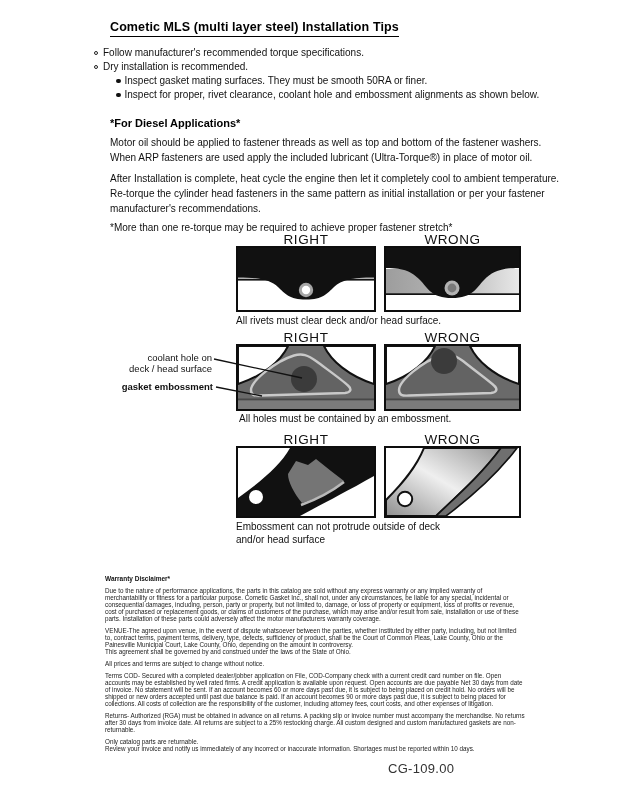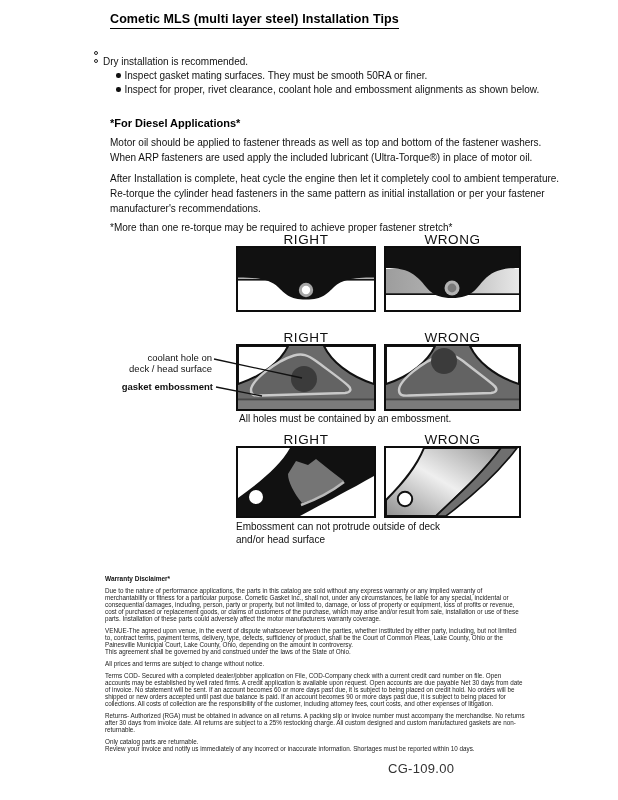--- a/index.html
+++ b/index.html
@@ -1,20 +1,20 @@
 <!DOCTYPE html>
 <html><head>
 <meta charset="utf-8">
 <style>
   * { box-sizing: border-box; }
   html,body { margin:0; padding:0; background:#ffffff; }
   .page { position:relative; width:618px; height:800px; background:#ffffff;
           font-family:"Liberation Sans", sans-serif; color:#111; overflow:hidden; }
 
-  .title { position:absolute; left:110px; top:12px; margin:0; font-size:12.5px; font-weight:bold;
+  .title { position:absolute; left:110px; top:20px; margin:0; font-size:12.5px; font-weight:bold;
            color:#000; border-bottom:1.6px solid #000; padding-bottom:2px; letter-spacing:0.1px; }
 
   .bullets { position:absolute; left:94px; top:46px; width:462px; font-size:10px; line-height:14px; color:#111; }
   .b { display:flex; }
   .b .mo { width:4px; height:4px; border:1px solid #222; border-radius:50%; margin:4.5px 5px 0 0; flex:none; }
   .b.sub { padding-left:22px; }
   .b .mf { width:4.5px; height:4.5px; background:#111; border-radius:50%; margin:4.5px 4px 0 0; flex:none; }
 
   .diesel { position:absolute; left:110px; top:117px; margin:0; font-size:11px; font-weight:bold; color:#000; }
   .para { position:absolute; left:110px; width:455px; margin:0; font-size:10px; line-height:15px; color:#111; }
@@ -53,20 +53,21 @@
 </head>
 <body>
 
 <div class="page">
 
   <h1 class="title">Cometic MLS (multi layer steel) Installation Tips</h1>
 
   <div class="bullets">
     <div class="b">
         <span class="mo"></span>
+        <span>Follow manufacturer's recommended torque specifications.</span>
       </div>
     <div class="b">
         <span class="mo"></span>
         <span>Dry installation is recommended.</span>
       </div>
     <div class="b sub">
         <span class="mf"></span>
         <span>Inspect gasket mating surfaces.  They must be smooth 50RA or finer.</span>
       </div>
     <div class="b sub">
@@ -104,20 +105,21 @@
         </linearGradient>
       </defs>
       <rect width="133" height="62" fill="#ffffff"></rect>
       <rect x="0" y="21" width="133" height="25" fill="url(#gDeck)"></rect>
       <rect y="45.3" width="133" height="1.7" fill="#111"></rect>
       <path d="M0,0 H133 V20 C114,20 106,24 98,32 C90,40 87,50 66,50 C45,50 42,40 34,32 C26,24 19,20 0,20 Z" fill="#111"></path>
       <circle cx="66" cy="40" r="7.5" fill="#b3b3b3"></circle>
       <circle cx="66" cy="40" r="4.4" fill="#7a7a7a"></circle>
     </svg>
   </div>
+  <div class="cap r1-cap">All rivets must clear deck and/or head surface.</div>
 
   <div class="hdr col-right r2-hdr">RIGHT</div>
   <div class="hdr col-wrong r2-hdr">WRONG</div>
 
   <div class="lbl lbl-coolant">
     <span>coolant hole on</span><br>
     <span>deck / head surface</span>
   </div>
   <div class="lbl lbl-emboss">gasket embossment</div>
 

